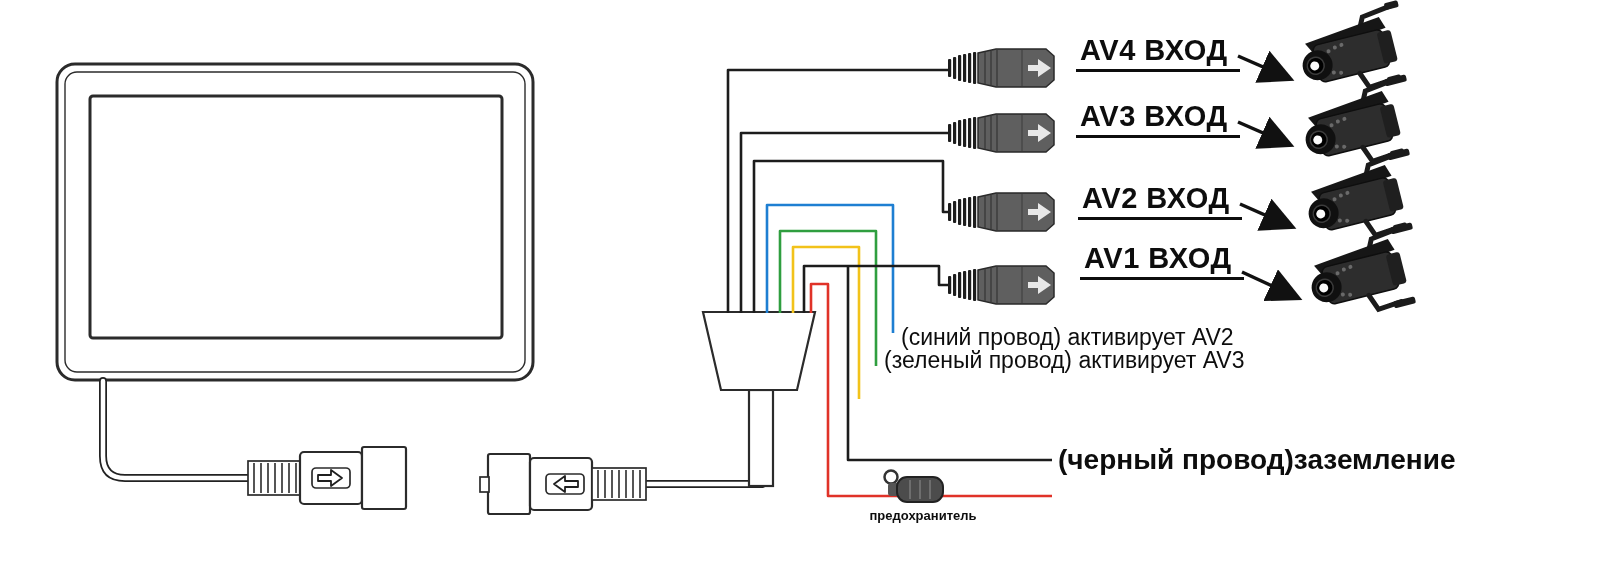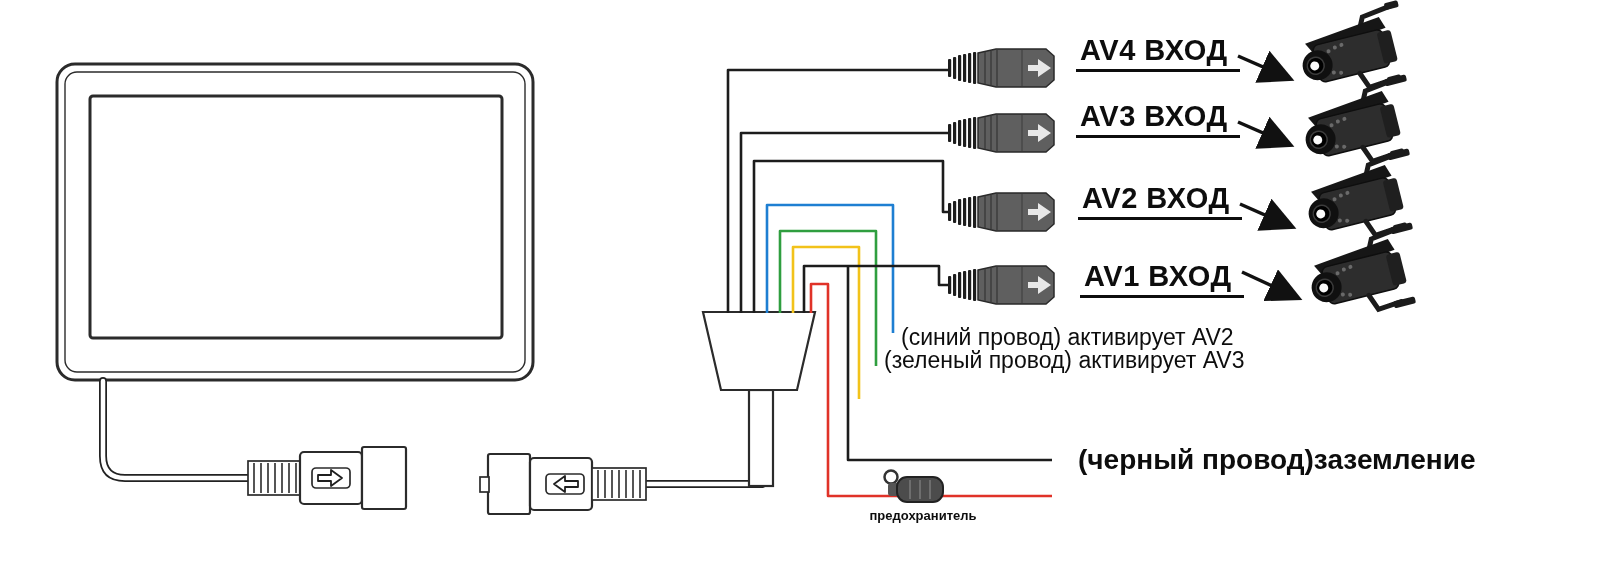--- a/index.html
+++ b/index.html
@@ -11,21 +11,21 @@
     overflow:hidden;
   }
   .stage svg{position:absolute;left:0;top:0;}
   .label{position:absolute;white-space:nowrap;color:#0d0d0d;}
   .av-label{
     font-size:29px;font-weight:700;letter-spacing:.5px;
     border-bottom:3px solid #0d0d0d;
     padding:0 12px 2px 4px;
   }
   .note-label{font-size:23px;font-weight:400;}
-  .big-note{font-size:28px;font-weight:700;margin-left:20px;}
+  .big-note{font-size:28px;font-weight:700;}
   .fuse-label{font-size:13px;font-weight:700;width:130px;text-align:center;white-space:normal;}
   
   .outline{fill:#ffffff;stroke:#2b2b2b;}
   .thin{stroke-width:1.7;}
   .mid{stroke-width:2.2;}
   .fat{stroke-width:3;}
   .wire{fill:none;stroke-width:2.6;stroke-linejoin:round;stroke-linecap:butt;}
   .tube-under{fill:none;stroke:#222222;stroke-width:8;stroke-linecap:round;}
   .tube-over{fill:none;stroke:#ffffff;stroke-width:4.5;stroke-linecap:round;}
   .rib{stroke:#2b2b2b;stroke-width:1.6;}
@@ -167,21 +167,21 @@
 
     <use href="#camera-shape" transform="translate(1300,12)"></use>
     <use href="#camera-shape" transform="translate(1303,86)"></use>
     <use href="#camera-shape" transform="translate(1306,160)"></use>
     <use href="#camera-shape" transform="translate(1309,234)"></use>
   </svg>
 
   <div class="label av-label" style="left:1076px;top:34px;">AV4 ВХОД</div>
   <div class="label av-label" style="left:1076px;top:100px;">AV3 ВХОД</div>
   <div class="label av-label" style="left:1078px;top:182px;">AV2 ВХОД</div>
-  <div class="label av-label" style="left:1080px;top:260px;">AV1 ВХОД</div>
+  <div class="label av-label" style="left:1080px;top:242px;">AV1 ВХОД</div>
 
   <div class="label note-label" style="left:901px;top:312px;margin-top:12px;">(синий провод) активирует AV2</div>
   <div class="label note-label" style="left:884px;top:347px;">(зеленый провод) активирует AV3</div>
 
   <div class="label big-note" style="left:1058px;top:444px;">(черный провод)заземление</div>
 
   <div class="label fuse-label" style="left:858px;top:508px;">предохранитель</div>
 </div>
 
 </body></html>

